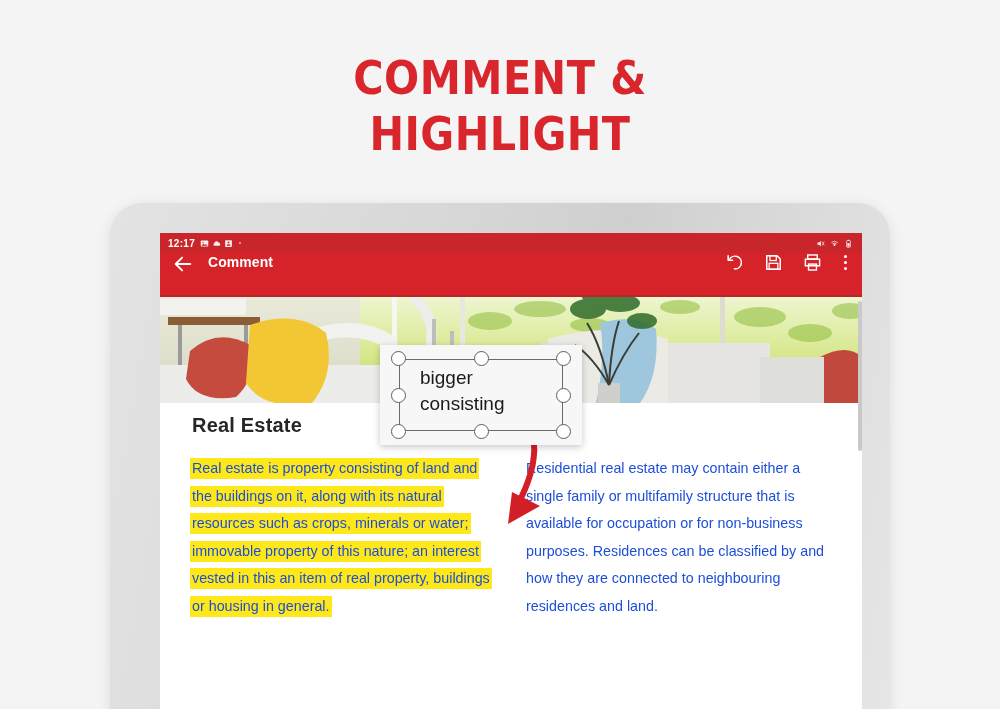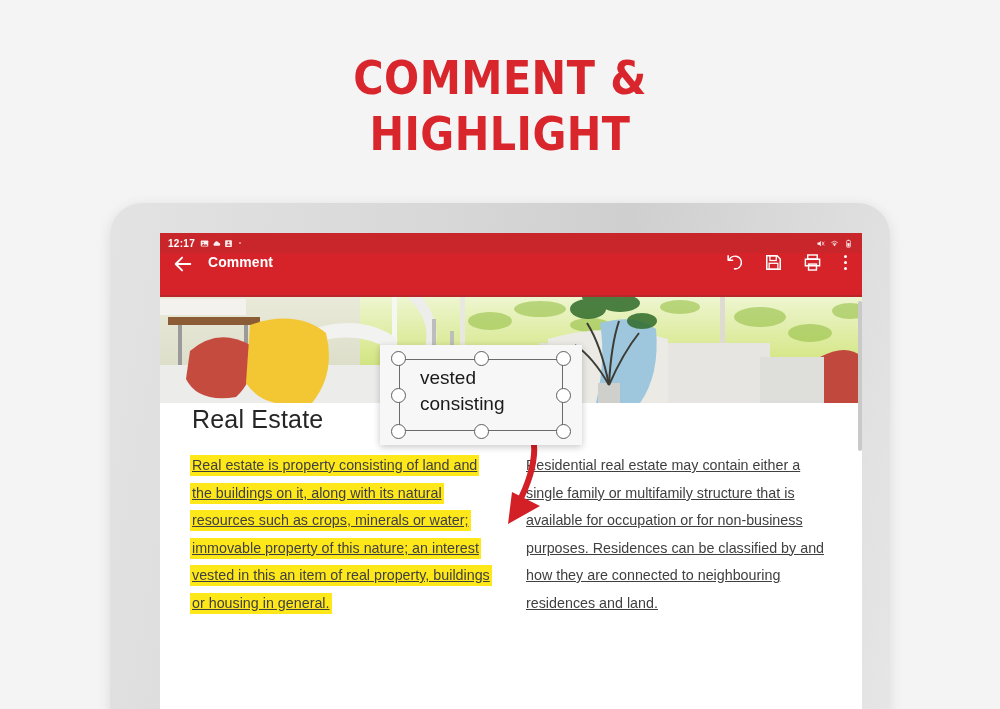--- a/index.html
+++ b/index.html
@@ -82,27 +82,27 @@
   
   .pagescroll {
     position: absolute; right: 0; top: 0; width: 4px; height: 428px;
     background: transparent;
   }
   .pagescroll i { position:absolute; top: 6px; left:0; width:4px; height:150px; background:#c9c9c9; border-radius:2px;}
 
   
   .docbody { position: relative; padding: 0 30px; }
   .doctitle {
-    font-size: 25px; color: #262626; font-weight: normal;
-    margin-top: 2px; margin-left: 2px; letter-spacing: .2px;
+    font-size: 20px; color: #262626; font-weight: bold;
+    margin-top: 11px; margin-left: 2px; letter-spacing: .2px;
   }
   .cols { display: flex; margin-top: 18px; gap: 30px; }
   .col { width: 316px; }
   .col p {
-    font-size: 14.3px; line-height: 27.5px; color: #404040; text-decoration: underline;
+    font-size: 14.3px; line-height: 27.5px; color: #1d4ed8;
   }
   .col.left span.hl {
     background: #ffe81a;
     box-decoration-break: clone;
     -webkit-box-decoration-break: clone;
     padding: 2px 2px 3px 2px;
   }
 
   
   .annbox {
@@ -300,21 +300,21 @@
   </div>
 
   <svg class="arrow" viewBox="0 0 130 140">
     <path d="M42 5 C 58 34, 60 62, 38 104" stroke="#d32027" stroke-width="6" fill="none" stroke-linecap="round"></path>
     <path d="M28 124 L 32 92 L 60 106 Z" fill="#d32027"></path>
   </svg>
 
   <div class="annbox">
     <div class="frame"></div>
     <div class="txt">
-      <div>vested</div>
+      <div>bigger</div>
       <div>consisting</div>
     </div>
     <span class="handle" style="left:11px;  top:6px;"></span>
     <span class="handle" style="left:93.5px;top:6px;"></span>
     <span class="handle" style="left:176px; top:6px;"></span>
     <span class="handle" style="left:11px;  top:42.5px;"></span>
     <span class="handle" style="left:176px; top:42.5px;"></span>
     <span class="handle" style="left:11px;  top:79px;"></span>
     <span class="handle" style="left:93.5px;top:79px;"></span>
     <span class="handle" style="left:176px; top:79px;"></span>

